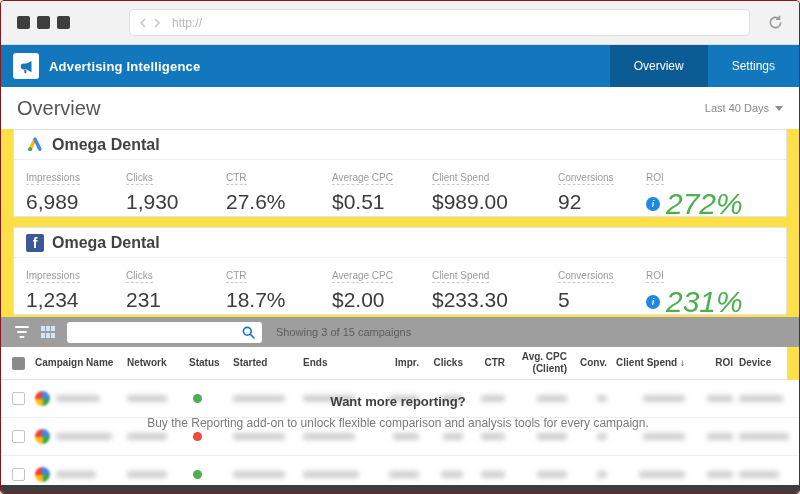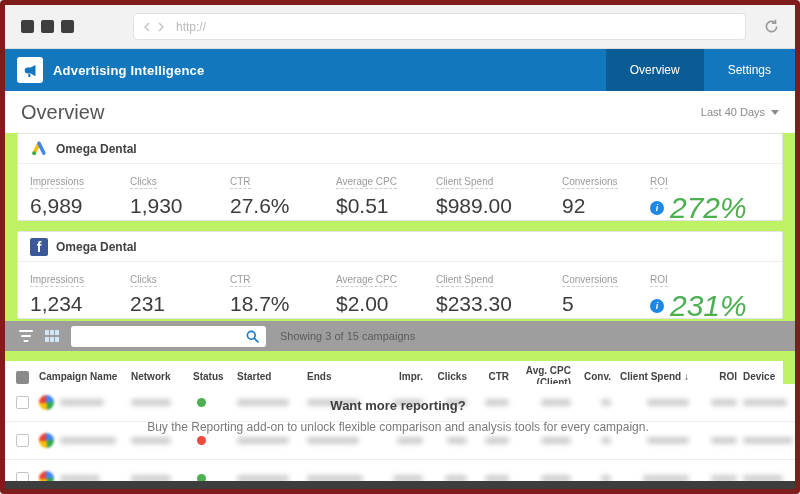--- a/index.html
+++ b/index.html
@@ -1,20 +1,20 @@
 <!DOCTYPE html>
 <html><head>
 <meta charset="utf-8">
 <style>
   * { margin:0; padding:0; box-sizing:border-box; }
   html,body { background:#e9e9e9; font-family:"Liberation Sans", sans-serif; }
   [data-interactable="true"] { cursor:pointer; }
 
-  .window { position:relative; width:800px; height:494px; background:#bef264;
-            border:5px solid #7f1d1d; border-radius:4px; overflow:hidden; margin:0 auto; }
+  .window { position:relative; width:800px; height:494px; background:#fde047;
+            border:1px solid #7f1d1d; border-radius:4px; overflow:hidden; margin:0 auto; }
 
   
   .browser-bar { position:absolute; top:0; left:0; right:0; height:44px; background:#f2f2f2;
                  border-bottom:1px solid #ddd; display:flex; align-items:center; padding:0 16px; }
   .nav-sq { width:13px; height:13px; background:#3e3e3e; border-radius:2px; margin-right:7px; flex:none; }
   .url-bar { flex:1; height:27px; background:#fff; border:1px solid #e1e1e1; border-radius:4px;
              margin:0 18px 0 52px; display:flex; align-items:center; padding:0 10px; }
   .url-chevrons { display:flex; gap:8px; margin-right:12px; }
   .url-input { border:none; outline:none; flex:1; font-size:12px; color:#777;
                font-family:"Liberation Sans",sans-serif; background:transparent; }
@@ -39,21 +39,21 @@
                 border-top:5px solid #8a8a8a; display:inline-block; }
 
   
   .card { position:absolute; left:12px; right:12px; background:#fff; border:1px solid #e3e3e3; border-radius:2px; }
   .card1 { top:128px; height:88px; }
   .card2 { top:226px; height:88px; }
   .card-head { height:30px; display:flex; align-items:center; padding:0 12px; border-bottom:1px solid #eee; }
   .net-icon { width:18px; height:18px; display:flex; align-items:center; justify-content:center; flex:none; }
   .fb-box { width:18px; height:18px; background:#3b5998; border-radius:2px; color:#fff; font-weight:bold;
             font-size:14px; display:flex; align-items:flex-end; justify-content:center; line-height:1.1; }
-  .card-name { font-size:12px; font-weight:bold; color:#424242; margin-left:8px; }
+  .card-name { font-size:16px; font-weight:bold; color:#424242; margin-left:8px; }
   .metrics { display:flex; padding:7px 12px 0; }
   .mlabel { font-size:10px; color:#9a9a9a; border-bottom:1px dashed #ccc; display:inline-block; padding-bottom:1px; }
   .mvalue { font-size:21px; color:#3c3c3c; margin-top:5px; white-space:nowrap; }
   .mw0{width:100px;} .mw1{width:100px;} .mw2{width:106px;} .mw3{width:100px;} .mw4{width:126px;} .mw5{width:88px;}
   .metric-roi { flex:1; }
   .roi-row { display:flex; align-items:center; gap:6px; margin-top:2px; }
   .info-icon { width:14px; height:14px; border-radius:50%; background:#1e88e5; color:#fff; font-size:9px;
                font-style:italic; font-weight:bold; display:flex; align-items:center; justify-content:center; flex:none; }
   .roi-value { font-size:30px; color:#4caf50;font-style:italic; }
 
@@ -63,21 +63,21 @@
   .tool-icon { margin-right:12px; display:flex; align-items:center; }
   .search-box { width:195px; height:21px; background:#fff; border-radius:3px; display:flex;
                 align-items:center; padding:0 7px; }
   .search-input { flex:1; border:none; outline:none; font-size:11px; color:#555; background:transparent;
                   font-family:"Liberation Sans",sans-serif; min-width:0; }
   .showing { font-size:11px; color:#5c5c5c; margin-left:14px; }
 
   
   .thead { position:absolute; top:346px; left:0; right:12px; height:33px; display:flex; align-items:center;
            background:#fff; border-bottom:1px solid #e0e0e0; font-size:10px; font-weight:bold;
-           color:#424242; line-height:1.25;margin-top:10px; }
+           color:#424242; line-height:1.25; }
   .c-check{width:34px; display:flex; justify-content:center; flex:none;}
   .c0{width:92px;} .c1{width:62px;} .c2{width:44px;} .c3{width:70px;} .c4{width:70px;}
   .c5{width:52px; text-align:right; padding-right:6px;}
   .c6{width:44px; text-align:right; padding-right:6px;}
   .c7{width:42px; text-align:right; padding-right:6px;}
   .c8{width:62px; text-align:right; padding-right:6px;}
   .c9{width:40px; text-align:right; padding-right:6px;}
   .c10{width:78px; text-align:right; padding-right:6px;}
   .c11{width:48px; text-align:right; padding-right:6px;}
   .c12{width:62px;}

